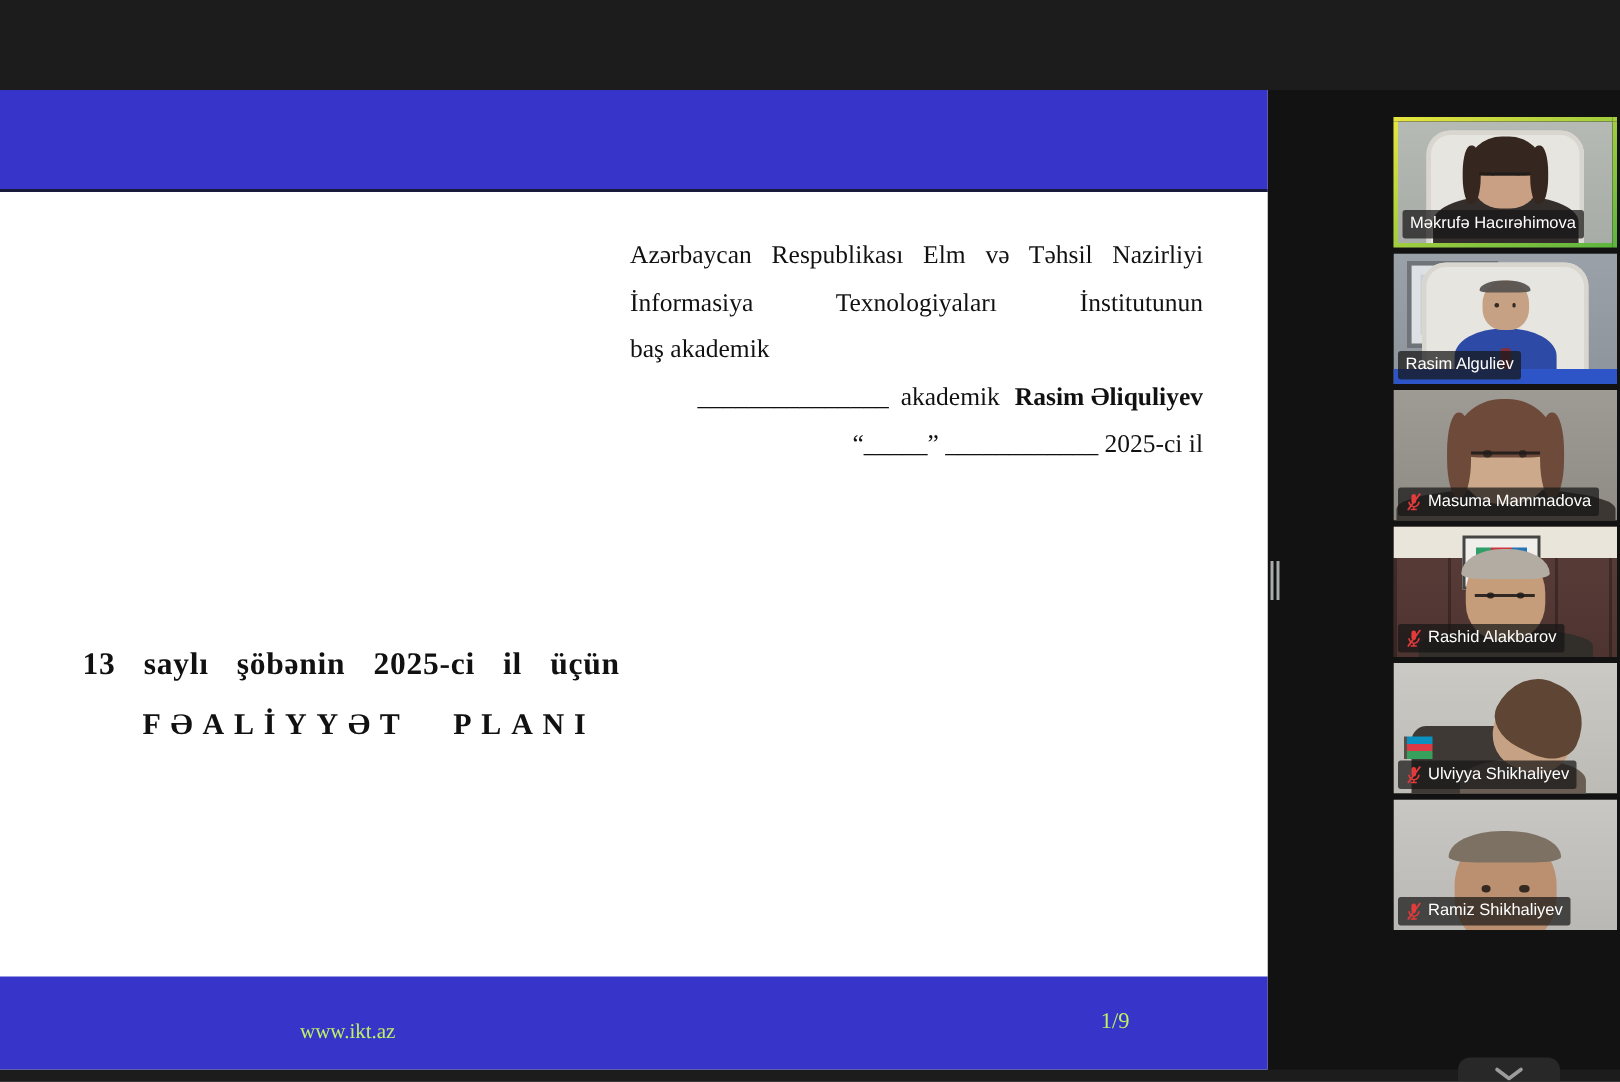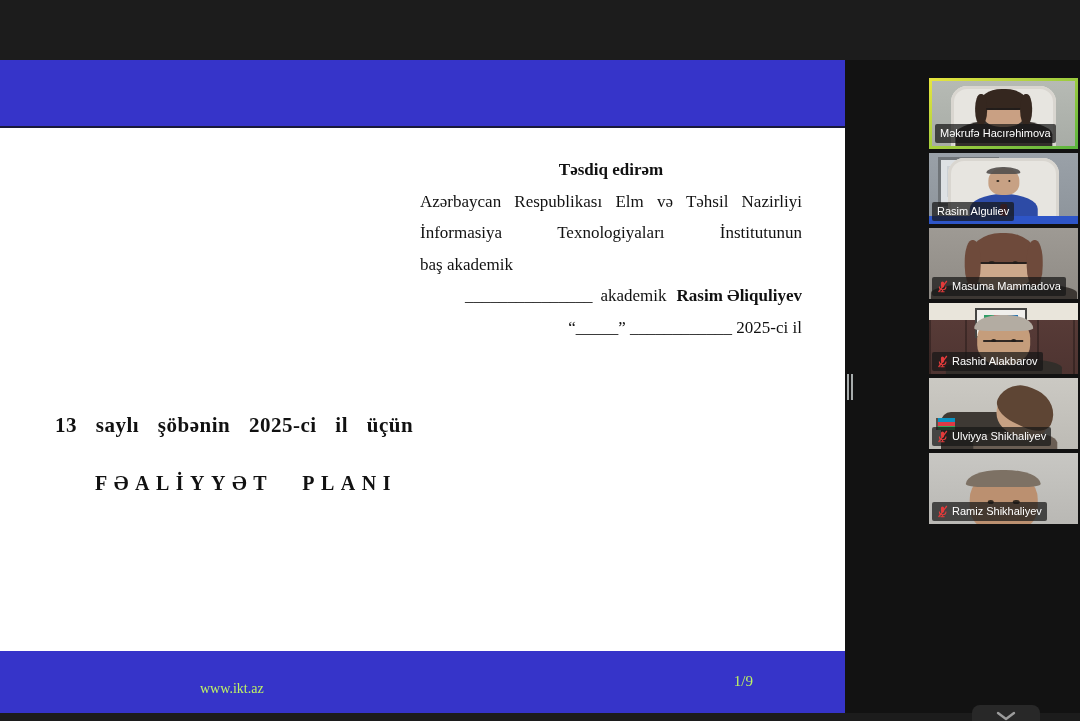--- a/index.html
+++ b/index.html
@@ -26,34 +26,34 @@
             font-size:17px;line-height:31.5px;}
   .ap-line{white-space:nowrap;}
   .ap-l1{text-align:center;font-weight:bold;}
   .ap-l2,.ap-l3{text-align:justify;text-align-last:justify;white-space:normal;}
   .ap-l4{text-align:left;}
   .ap-l5{text-align:right;}
   .ap-l5 .mid{margin-left:8px;}
   .ap-l5 b{margin-left:10px;}
   .ap-l6{text-align:right;}
 
-  #title-line1{position:absolute;left:55px;top:285px;font-size:21px;font-weight:bold;
+  #title-line1{position:absolute;left:55px;top:302px;font-size:21px;font-weight:bold;
                word-spacing:13px;letter-spacing:.5px;}
   #title-line2{position:absolute;left:95px;top:344px;font-size:20px;font-weight:bold;
                letter-spacing:6.5px;word-spacing:18px;}
 
   
   #resize-handle{position:absolute;left:847px;top:374px;width:6px;height:26px;
                  display:flex;gap:2px;cursor:col-resize;}
   #resize-handle i{display:block;width:2px;height:26px;background:#a7acac;}
 
   
   #participants{position:absolute;left:929px;top:78px;width:149px;
                 display:flex;flex-direction:column;gap:4px;}
-  .tile{position:relative;width:149px;height:71px;background:#202020;
+  .tile{position:relative;width:149px;height:87px;background:#202020;
         box-sizing:border-box;overflow:hidden;cursor:pointer;}
   .tile.active{border:3px solid;border-image-slice:1;
         border-image-source:linear-gradient(150deg,var(--act1,#e6e53e),var(--act2,#5cb53e));}
   .video{position:absolute;inset:0;overflow:hidden;}
 
   .feat{position:absolute;z-index:1;}
   .feat.white-chair{left:13%;top:7%;width:74%;height:100%;background:#e7e5e0;
                     border-radius:16px 16px 0 0;box-shadow:inset 0 0 0 3px #d9d6d0;}
   .feat.picture-frame-left{left:6%;top:6%;width:37%;height:60%;background:#ccd1d5;
                     border:3px solid #6f7478;box-shadow:inset 0 0 0 6px #dde1e4;}
@@ -131,21 +131,20 @@
 <div id="stage">
 
   <div id="letterbox-top" class="letterbox"></div>
   <div id="letterbox-bottom" class="letterbox"></div>
 
   <div id="share">
     <div id="slide-header"></div>
 
     <div id="slide-body">
       <div id="approval">
-        <div class="ap-line ap-l1">Təsdiq edirəm</div>
         <div class="ap-line ap-l2">Azərbaycan Respublikası Elm və Təhsil Nazirliyi</div>
         <div class="ap-line ap-l3">İnformasiya Texnologiyaları İnstitutunun</div>
         <div class="ap-line ap-l4">baş akademik</div>
         <div class="ap-line ap-l5">
           <span>_______________</span><span class="mid">akademik</span><b>Rasim Əliquliyev</b>
         </div>
         <div class="ap-line ap-l6">“_____” ____________ 2025-ci il</div>
       </div>
 
       <div id="title-line1">13 saylı şöbənin 2025-ci il üçün</div>

